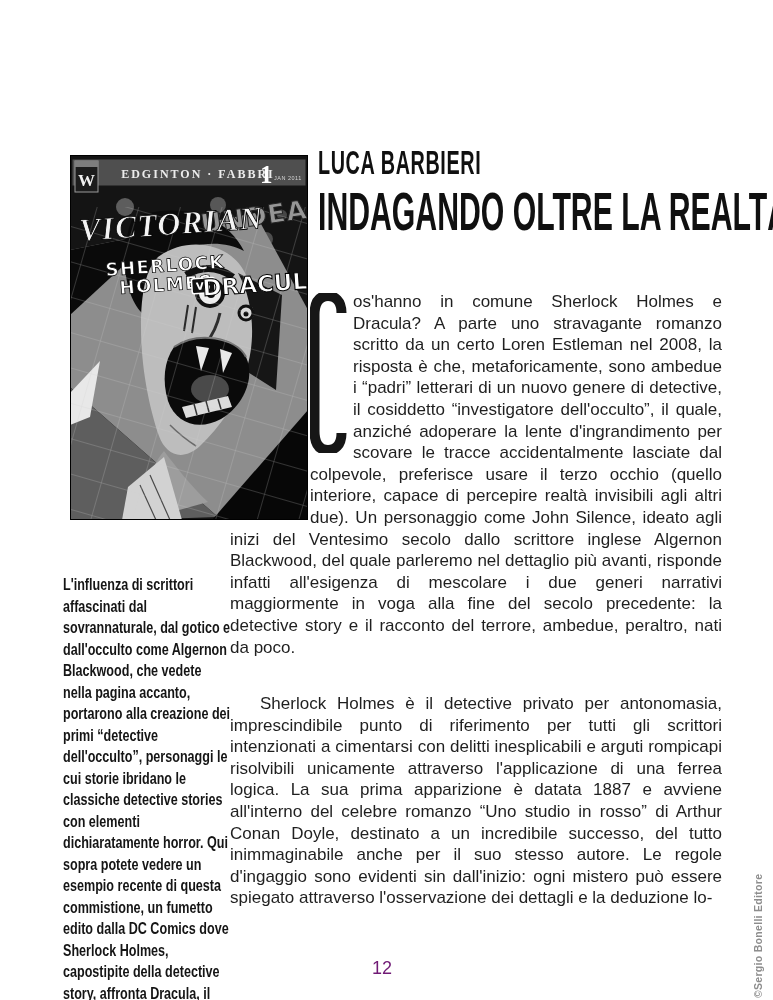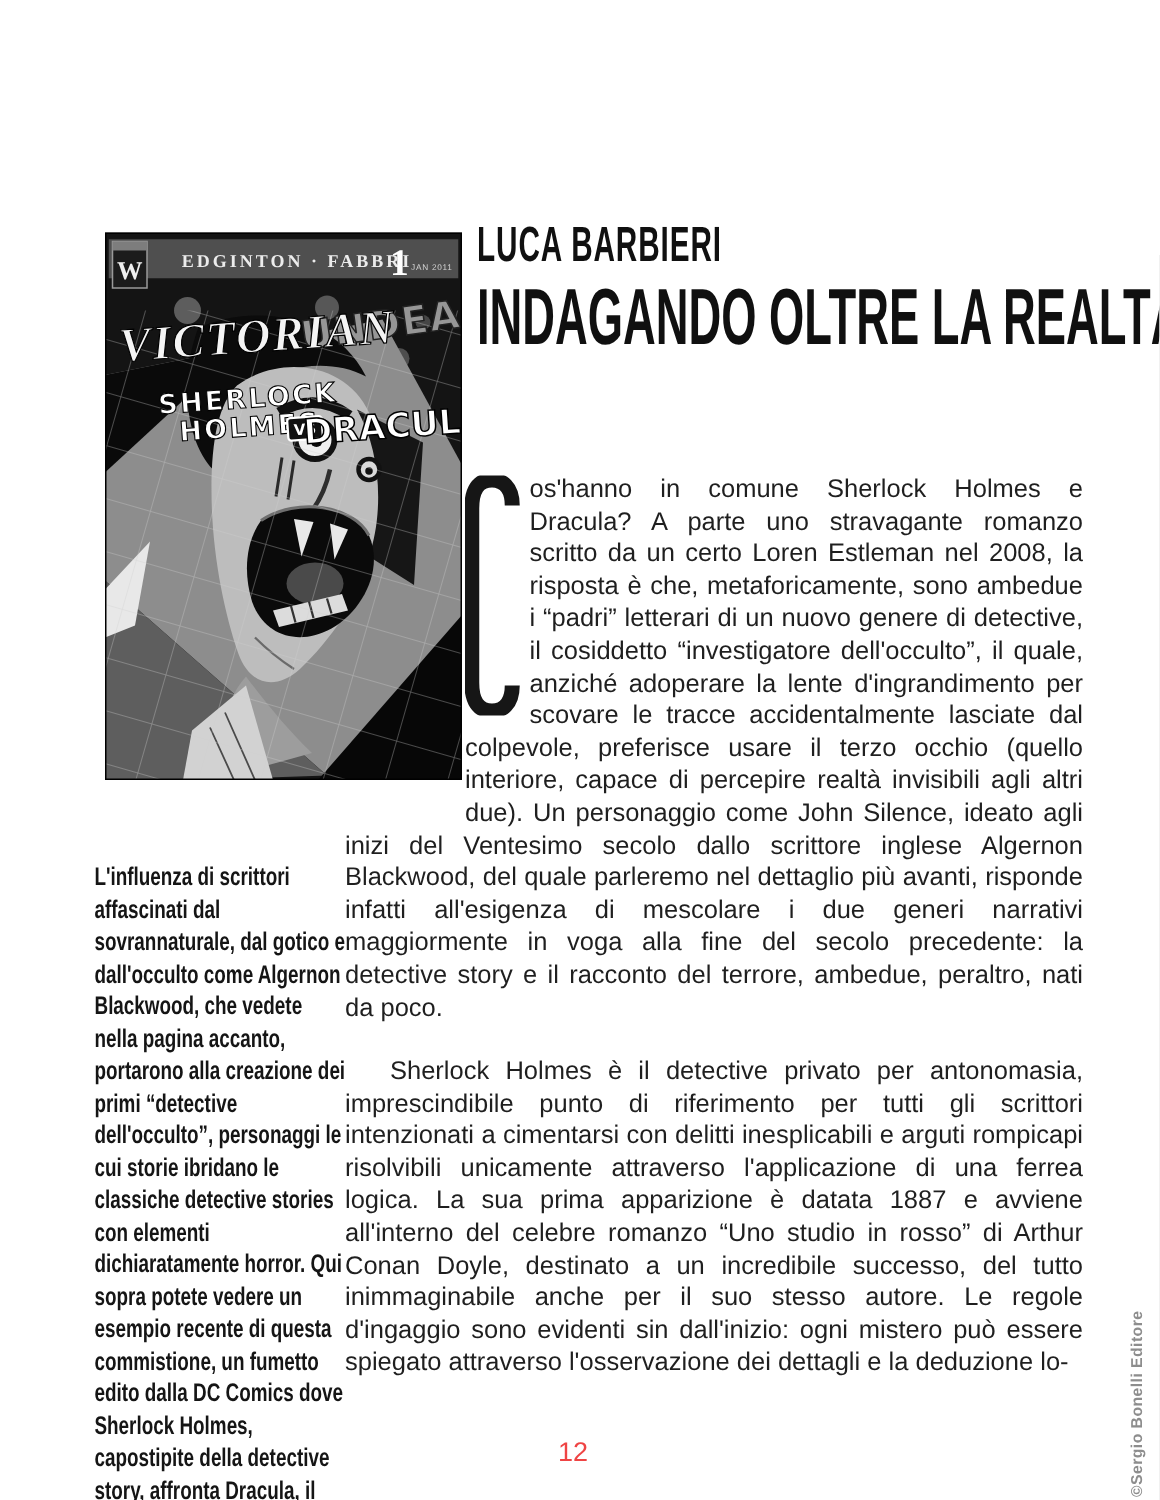--- a/index.html
+++ b/index.html
@@ -15,29 +15,29 @@
   
   .cover{position:absolute;left:70px;top:155px;width:238px;height:365px;margin:0;background:#141414;}
   .cover svg{display:block;}
   
   .caption{position:absolute;left:63px;top:527px;width:230px;margin-top:47px;}
   .caption-inner{
     width:226px;transform:scaleX(0.74);transform-origin:left top;
     font-weight:bold;font-size:17px;line-height:21.5px;color:#151515;text-align:left;
   }
   
-  .body-col{position:absolute;left:230px;top:315px;width:492px;font-size:17px;line-height:21.6px;text-align:justify;}
+  .body-col{position:absolute;left:230px;top:291px;width:492px;font-size:17px;line-height:21.6px;text-align:justify;}
   .cover-spacer{float:left;width:80px;height:221px;}
   .dropcap{float:left;width:37px;height:160px;margin:2px 6px 4px 0;}
   .dropcap svg{display:block;}
   .p1,.p2{margin:0;}
-  .p2{margin-top:21px;text-indent:30px;}
+  .p2{margin-top:35px;text-indent:30px;}
   .sr-only{position:absolute;width:1px;height:1px;overflow:hidden;clip-path:inset(50%);}
   
-  .page-number{position:absolute;left:372px;top:958px;font-size:18px;color:#ef4444;}
+  .page-number{position:absolute;left:372px;top:958px;font-size:18px;color:#701a75;}
   .edge-credit{
     position:absolute;left:752px;top:998px;transform:rotate(-90deg);transform-origin:0 0;
     white-space:nowrap;font-size:10.5px;font-weight:bold;color:#8d8d8d;letter-spacing:0.3px;
   }
 </style>
 </head>
 <body>
 
 <div class="page">
 

